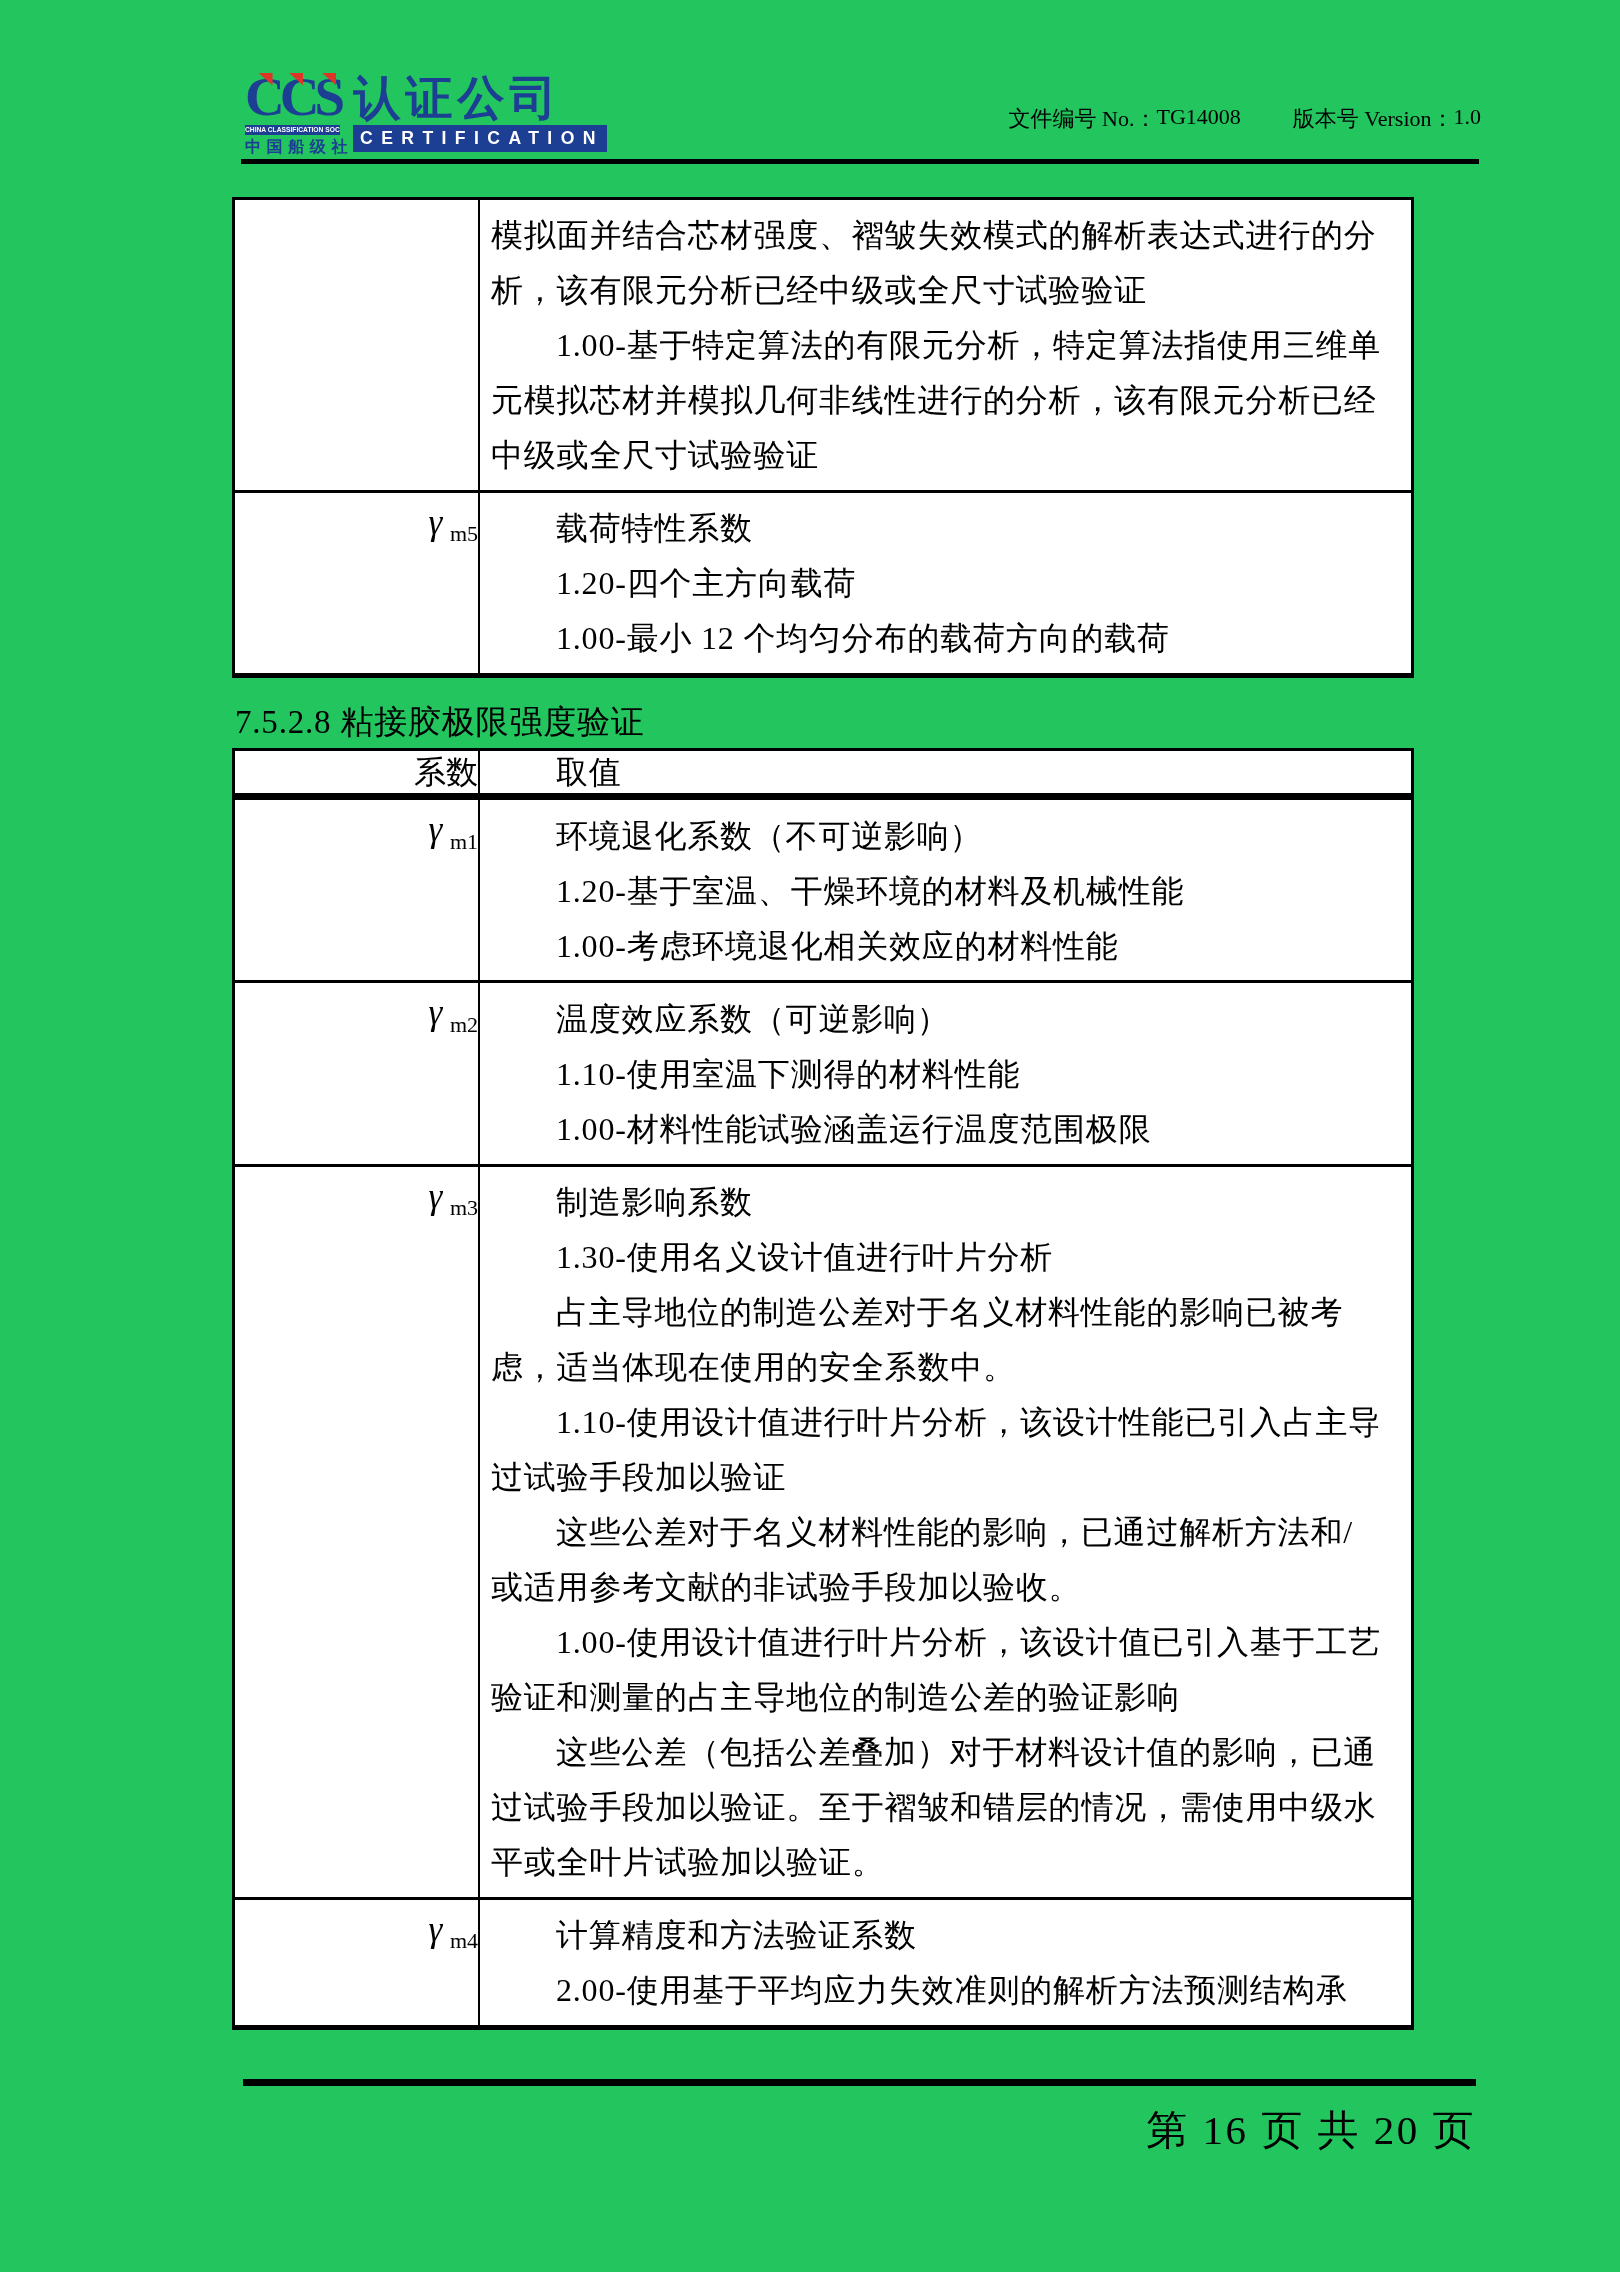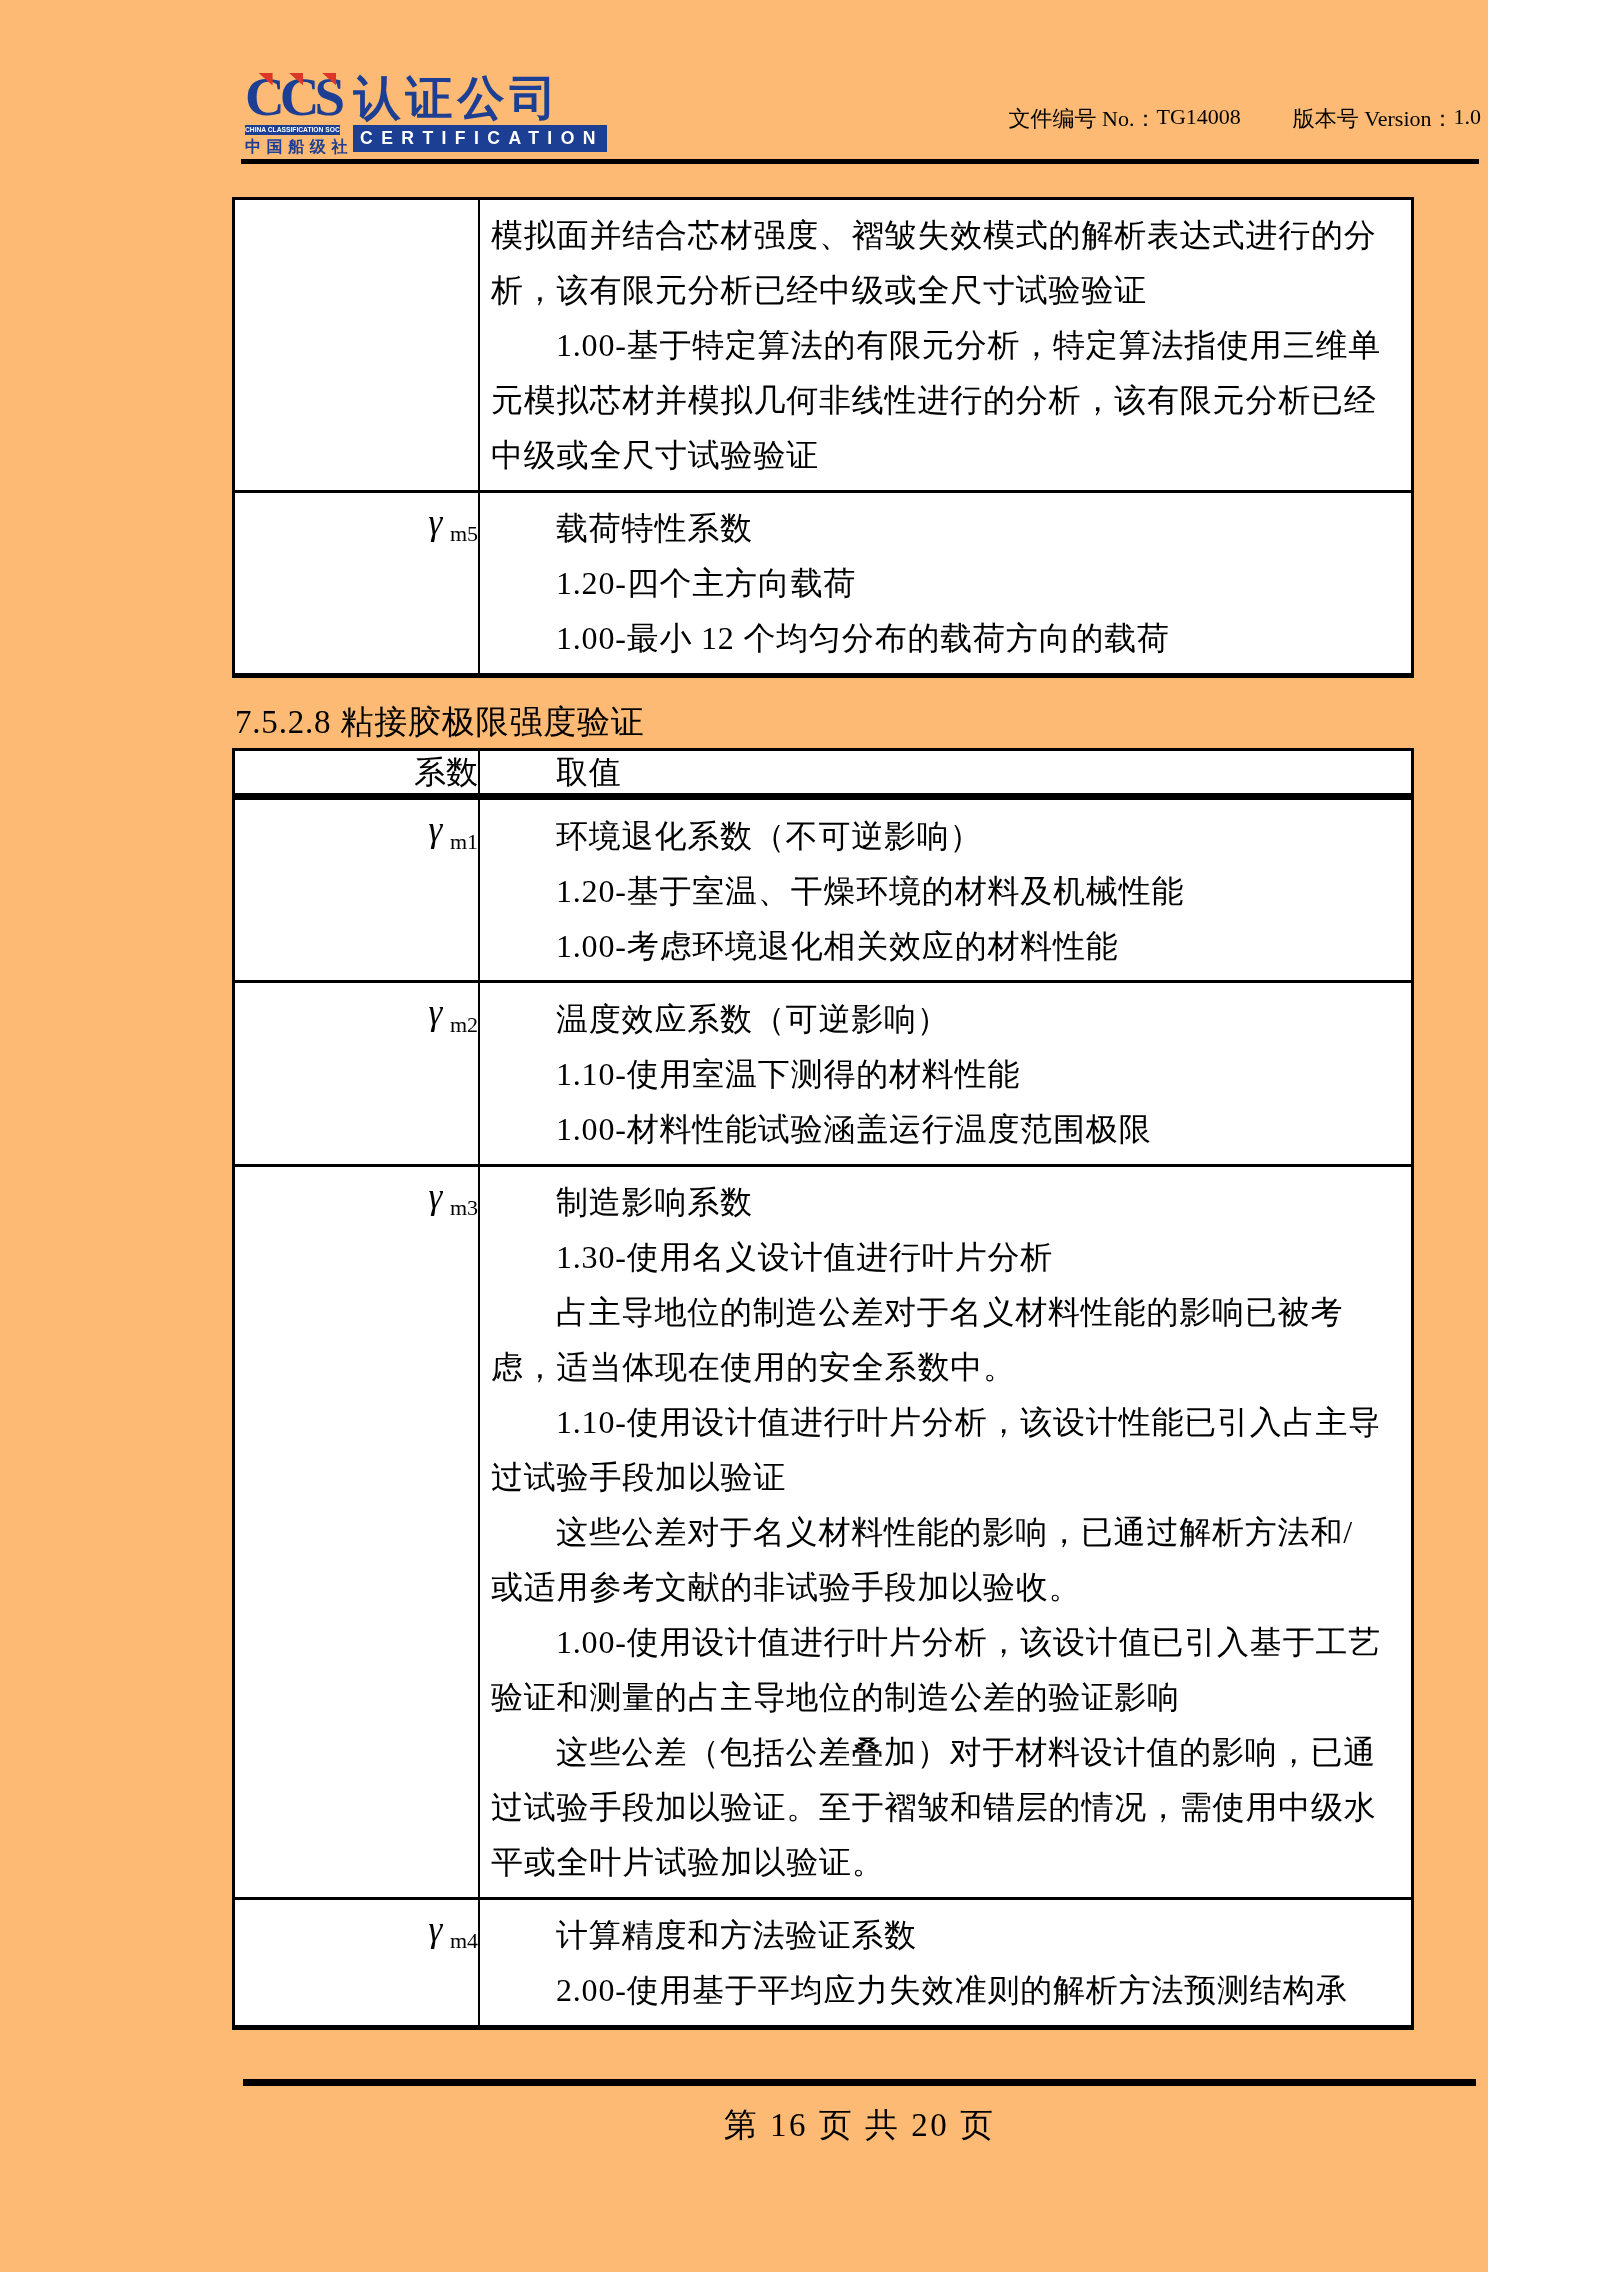--- a/index.html
+++ b/index.html
@@ -1,20 +1,20 @@
 <!DOCTYPE html>
 <html style="--brand-blue: #1c3f94; --brand-red: #dd3526;font-size:13.4px"><head>
 <meta charset="utf-8">
 <style>
   html, body { margin: 0; padding: 0; background: #ffffff; }
   .page {
     position: relative;
-    width: 1488px;
+    width: 1620px;
     height: 2273px;
-    background: #fdba74;
+    background: #22c55e;
     color: #000000;
     font-family: "Liberation Serif", "DejaVu Serif", serif;
     overflow: hidden;
   }
 
   
   .logo { position: absolute; left: 245px; top: 72px; display: flex; gap: 13.4px; }
   .logo-left { position: relative; width: 95px; }
   .ccs-wordmark {
     font-family: "Liberation Serif", serif;
@@ -85,21 +85,21 @@
   .gamma { font-family: "Liberation Serif", serif; font-style: italic; font-size: 35px; }
   .coef-sub { font-size: 22px; margin-left: 7.5px; letter-spacing: 0; }
 
   
   .heading { position: absolute; left: 235px; top: 700px; font-size: 33px; letter-spacing: 0.8px; white-space: nowrap; }
 
   
   .footer-rule { position: absolute; left: 243px; top: 2079px; width: 1233px; height: 6.7px; background: #000; }
   .footer-text {
     position: absolute; left: 243px; top: 2103px; width: 1233px;
-    text-align: center; font-size: 33px; letter-spacing: 2.5px;
+    text-align: right; font-size: 41px; letter-spacing: 2.5px;
   }
 </style>
 </head>
 <body>
 
 <div class="page">
 
   <div class="logo">
     <div class="logo-left">
       <div class="ccs-wordmark">CCS</div>

